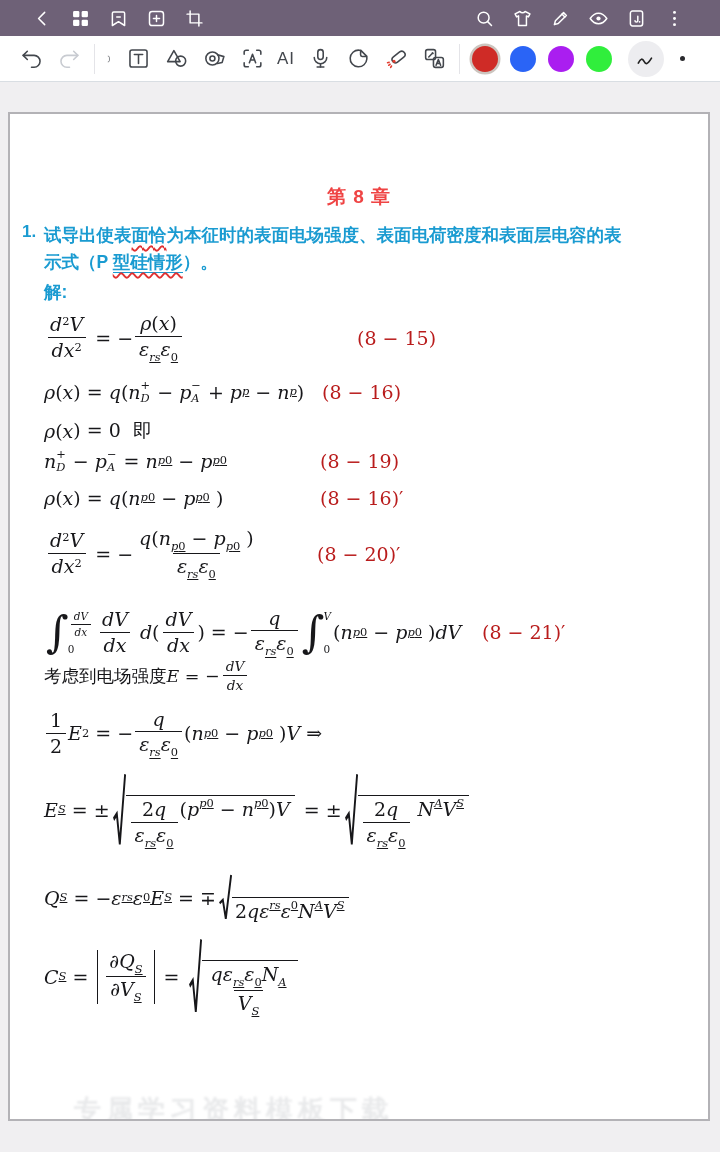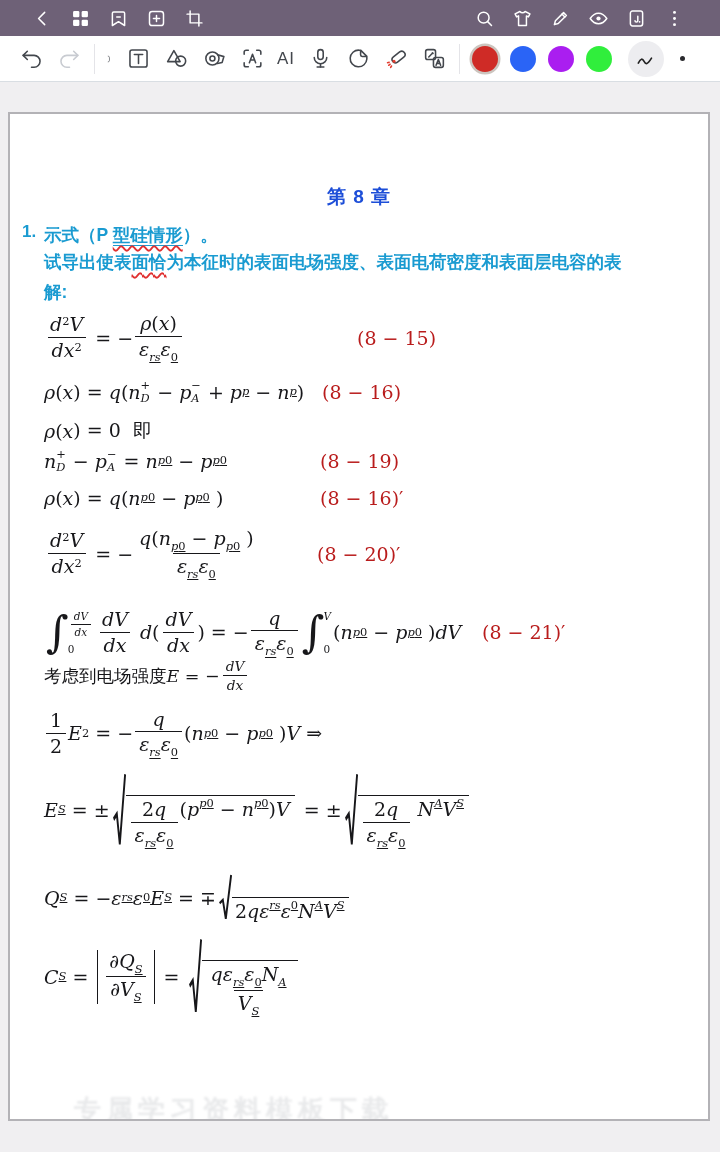--- a/index.html
+++ b/index.html
@@ -38,21 +38,21 @@
   .stroke-pill { width:36px; height:36px; border-radius:50%; background:#ededf0;
                  display:flex; align-items:center; justify-content:center;
                  margin-left:4px; margin-right:16px; flex:0 0 auto; }
   .stroke-pill svg { width:22px; height:22px; stroke:#222; fill:none; stroke-width:2; stroke-linecap:round; }
   .tiny-dot { width:5px; height:5px; border-radius:50%; background:#2a2a2e; flex:0 0 auto; }
 
   
   .page { position:absolute; left:8px; top:112px; width:702px; height:1009px;
           background:#fff; border:2px solid #b3b2b6; overflow:hidden; }
   .doc-title { margin-top:70px; text-align:center; font-size:19px; font-weight:700;
-               color:#1d4ed8; letter-spacing:1px; }
+               color:#ef4444; letter-spacing:1px; }
   .question { display:flex; margin-top:12px; }
   .qnum { width:34px; padding-left:12px; font-size:17px; font-weight:700; color:#1a9bd1; }
   .qtext { flex:1; font-size:17.5px; line-height:27px; font-weight:700; color:#1a9bd1;
            padding-right:6px; }
   .wavy { text-decoration:underline wavy #e03131 1.5px; text-underline-offset:4px; }
   .uline { border-bottom:1.6px solid currentColor; }
   .sol { margin-left:34px; margin-top:4px; font-size:17.5px; font-weight:700; color:#1a9bd1; }
 
   
   .mrow { position:relative; margin-left:34px; font-family:"DejaVu Serif",serif;
@@ -258,22 +258,22 @@
       </svg>
     </div>
   <div class="tiny-dot"></div>
 </div>
 
 <div class="page">
   <div class="doc-title">第 8 章</div>
   <div class="question">
     <div class="qnum">1.</div>
     <div class="qtext" id="qtext">
+        <div><span>试导出使表</span><span class="wavy">面恰</span><span>为本征时的表面电场强度、表面电荷密度和表面层电容的表</span></div>
         <div><span>示式（P </span><span class="wavy uline">型硅情形</span><span>）。</span></div>
-        <div><span>试导出使表</span><span class="wavy">面恰</span><span>为本征时的表面电场强度、表面电荷密度和表面层电容的表</span></div>
       </div>
   </div>
   <div class="sol">解:</div>
   <div id="eq-list">
       <div class="mrow" style="margin-top: 8px;"><span class="body"><span class="frac"><span class="fnum"><span class="it">d</span><span class="sp"><span class="up">2</span></span><span class="it">V</span></span><span class="fden"><span class="it">dx</span><span class="sp"><span class="up">2</span></span></span></span><span class="up"> = −</span><span class="frac"><span class="fnum"><span class="it">ρ</span><span class="up">(</span><span class="it">x</span><span class="up">)</span></span><span class="fden"><span class="it">ε</span><span class="sb"><span class="it">rs</span></span><span class="it">ε</span><span class="sb"><span class="up">0</span></span></span></span></span><span class="eqnum" style="left: 313px;">(8 − 15)</span></div>
       <div class="mrow" style="margin-top: 16px;"><span class="body"><span class="it">ρ</span><span class="up">(</span><span class="it">x</span><span class="up">) = </span><span class="it">q</span><span class="up">(</span><span class="it">n</span><span class="ss"><span><span class="up">+</span></span><span><span class="it">D</span></span></span><span class="up"> − </span><span class="it">p</span><span class="ss"><span><span class="up">−</span></span><span><span class="it">A</span></span></span><span class="up"> + </span><span class="it">p</span><span class="sb"><span class="it">p</span></span><span class="up"> − </span><span class="it">n</span><span class="sb"><span class="it">p</span></span><span class="up">)</span></span><span class="eqnum" style="left: 278px;">(8 − 16)</span></div>
       <div class="mrow" style="margin-top: 14px;"><span class="body"><span class="it">ρ</span><span class="up">(</span><span class="it">x</span><span class="up">) = 0  即</span></span></div>
       <div class="mrow" style="margin-top: 4px;"><span class="body"><span class="it">n</span><span class="ss"><span><span class="up">+</span></span><span><span class="it">D</span></span></span><span class="up"> − </span><span class="it">p</span><span class="ss"><span><span class="up">−</span></span><span><span class="it">A</span></span></span><span class="up"> = </span><span class="it">n</span><span class="sb"><span class="it">p</span><span class="up">0</span></span><span class="up"> − </span><span class="it">p</span><span class="sb"><span class="it">p</span><span class="up">0</span></span></span><span class="eqnum" style="left: 276px;">(8 − 19)</span></div>
       <div class="mrow" style="margin-top: 13px;"><span class="body"><span class="it">ρ</span><span class="up">(</span><span class="it">x</span><span class="up">) = </span><span class="it">q</span><span class="up">(</span><span class="it">n</span><span class="sb"><span class="it">p</span><span class="up">0</span></span><span class="up"> − </span><span class="it">p</span><span class="sb"><span class="it">p</span><span class="up">0</span></span><span class="up"> )</span></span><span class="eqnum" style="left: 276px;">(8 − 16)′</span></div>
       <div class="mrow" style="margin-top: 18px;"><span class="body"><span class="frac"><span class="fnum"><span class="it">d</span><span class="sp"><span class="up">2</span></span><span class="it">V</span></span><span class="fden"><span class="it">dx</span><span class="sp"><span class="up">2</span></span></span></span><span class="up"> = −</span><span class="frac"><span class="fnum"><span class="it">q</span><span class="up">(</span><span class="it">n</span><span class="sb"><span class="it">p</span><span class="up">0</span></span><span class="up"> − </span><span class="it">p</span><span class="sb"><span class="it">p</span><span class="up">0</span></span><span class="up"> )</span></span><span class="fden"><span class="it">ε</span><span class="sb"><span class="it">rs</span></span><span class="it">ε</span><span class="sb"><span class="up">0</span></span></span></span></span><span class="eqnum" style="left: 273px;">(8 − 20)′</span></div>

